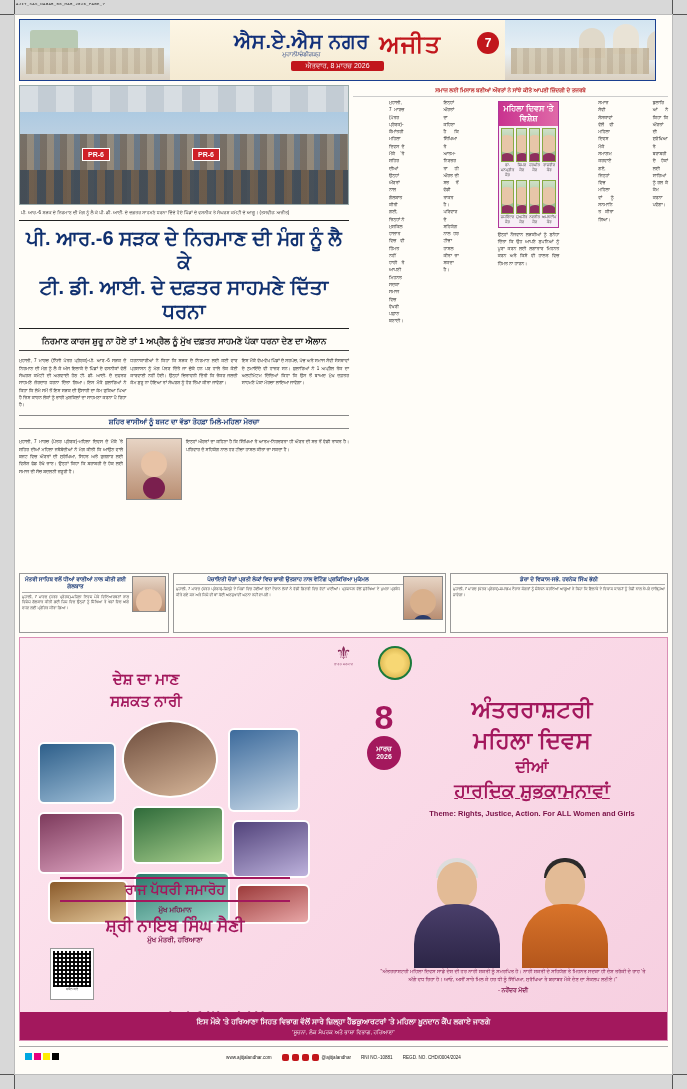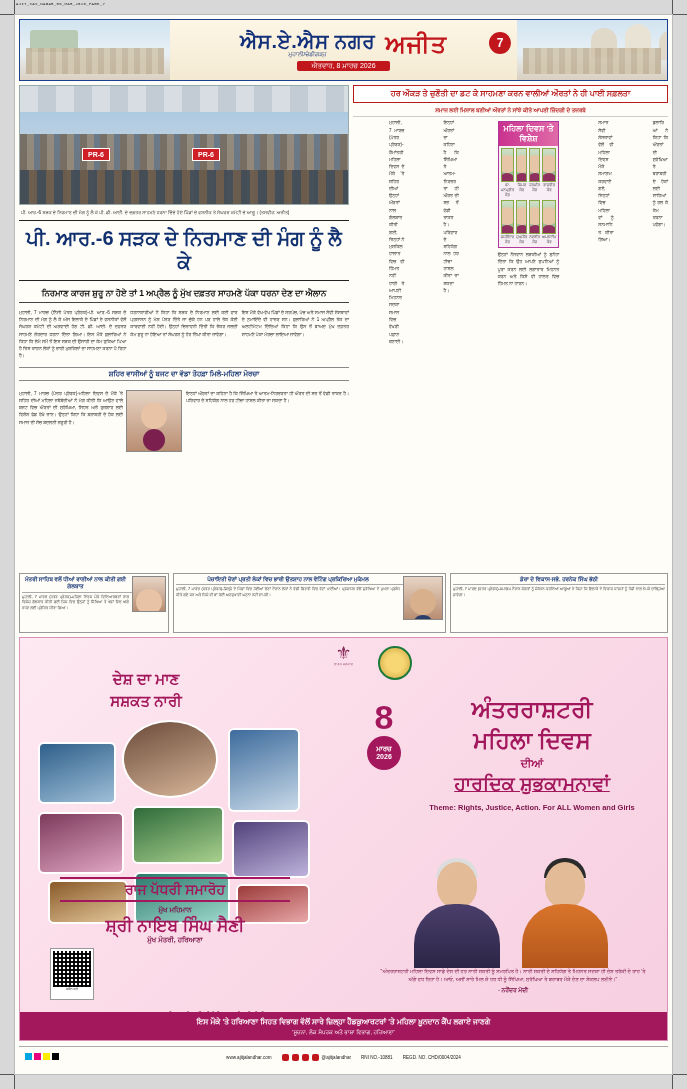--- a/index.html
+++ b/index.html
@@ -22,21 +22,21 @@
   .cm-v { width:1px; height:14px; }
 
   .tiny-slug {
     position:absolute; left:16px; top:2px;
     font-size:4px; color:#222; letter-spacing:.3px;
     font-family:"Liberation Mono", monospace;
   }
 
   
   .masthead {
-    position:relative; height:62px; margin:4px 4px 0 4px;
+    position:relative; height:62px; margin:4px 16px 0 4px;
     border:1px solid #1a3f8f;
     background: linear-gradient(180deg,#fdf6e5,#f4ead2);
     overflow:hidden;
   }
   .mh-photo {
     position:absolute; top:0; bottom:0; width:150px;
     background:
       linear-gradient(180deg,#cfe3f2 0%, #e7f0f7 55%, #d9cfc0 100%);
     opacity:.92;
   }
@@ -244,21 +244,21 @@
   .ad-date-circle {
     width:34px; height:34px; border-radius:50%; background:#a3185d; color:#fff;
     font-size:7px; display:flex; align-items:center; justify-content:center;
     flex-direction:column; margin:2px auto 0 auto; line-height:1.2;
   }
   .ad-title {
     margin-left:58px; color:#a3185d; font-weight:bold;
     font-size:23px; line-height:1.35; text-align:center;
   }
   .ad-title .l2 { font-size:23px; }
-  .ad-title .l3 { font-size:11px; }
+  .ad-title .l3 { font-size:16px; }
   .ad-title .l4 { font-size:19px;text-decoration:underline; }
   .ad-theme {
     margin:6px 0 0 58px; color:#7a1147; font-size:7.5px; font-weight:bold;
   }
   .ad-leaders {
     position:absolute; right:16px; top:212px; width:280px; height:118px;
     display:flex; justify-content:center; gap:16px; align-items:flex-end;
   }
   .leader { width:92px; height:112px; position:relative; }
   .leader .head {
@@ -369,20 +369,21 @@
         <div class="tent"></div>
         <div class="crowd"></div>
         <div class="crowd2"></div>
         <div class="banner b1">PR-6</div>
         <div class="banner b2">PR-6</div>
       </div>
       <div class="caption">ਪੀ. ਆਰ.-6 ਸੜਕ ਦੇ ਨਿਰਮਾਣ ਦੀ ਮੰਗ ਨੂੰ ਲੈ ਕੇ ਪੀ. ਡੀ. ਆਈ. ਦੇ ਦਫ਼ਤਰ ਸਾਹਮਣੇ ਧਰਨਾ ਦਿੰਦੇ ਹੋਏ ਪਿੰਡਾਂ ਦੇ ਵਸਨੀਕ ਤੇ ਸੰਘਰਸ਼ ਕਮੇਟੀ ਦੇ ਆਗੂ। (ਤਸਵੀਰ: ਅਜੀਤ)</div>
 
       <div class="headline-box">
         <div class="headline">ਪੀ. ਆਰ.-6 ਸੜਕ ਦੇ ਨਿਰਮਾਣ ਦੀ ਮੰਗ ਨੂੰ ਲੈ ਕੇ</div>
+        <div class="headline">ਟੀ. ਡੀ. ਆਈ. ਦੇ ਦਫ਼ਤਰ ਸਾਹਮਣੇ ਦਿੱਤਾ ਧਰਨਾ</div>
       </div>
       <div class="subhead">ਨਿਰਮਾਣ ਕਾਰਜ ਸ਼ੁਰੂ ਨਾ ਹੋਏ ਤਾਂ 1 ਅਪ੍ਰੈਲ ਨੂੰ ਮੁੱਖ ਦਫ਼ਤਰ ਸਾਹਮਣੇ ਪੱਕਾ ਧਰਨਾ ਦੇਣ ਦਾ ਐਲਾਨ</div>
 
       <div class="story-cols">
         <div class="scol">
           <div class="body-text">ਮੁਹਾਲੀ, 7 ਮਾਰਚ (ਨਿੱਜੀ ਪੱਤਰ ਪ੍ਰੇਰਕ)-ਪੀ. ਆਰ.-6 ਸੜਕ ਦੇ ਨਿਰਮਾਣ ਦੀ ਮੰਗ ਨੂੰ ਲੈ ਕੇ ਅੱਜ ਇਲਾਕੇ ਦੇ ਪਿੰਡਾਂ ਦੇ ਵਸਨੀਕਾਂ ਵੱਲੋਂ ਸੰਘਰਸ਼ ਕਮੇਟੀ ਦੀ ਅਗਵਾਈ ਹੇਠ ਟੀ. ਡੀ. ਆਈ. ਦੇ ਦਫ਼ਤਰ ਸਾਹਮਣੇ ਜ਼ੋਰਦਾਰ ਧਰਨਾ ਦਿੱਤਾ ਗਿਆ। ਇਸ ਮੌਕੇ ਬੁਲਾਰਿਆਂ ਨੇ ਕਿਹਾ ਕਿ ਲੰਮੇ ਸਮੇਂ ਤੋਂ ਇਸ ਸੜਕ ਦੀ ਉਸਾਰੀ ਦਾ ਕੰਮ ਰੁਕਿਆ ਪਿਆ ਹੈ ਜਿਸ ਕਾਰਨ ਲੋਕਾਂ ਨੂੰ ਭਾਰੀ ਮੁਸ਼ਕਿਲਾਂ ਦਾ ਸਾਹਮਣਾ ਕਰਨਾ ਪੈ ਰਿਹਾ ਹੈ।</div>
         </div>
         <div class="scol">
           <div class="body-text">ਧਰਨਾਕਾਰੀਆਂ ਨੇ ਕਿਹਾ ਕਿ ਸੜਕ ਦੇ ਨਿਰਮਾਣ ਲਈ ਕਈ ਵਾਰ ਪ੍ਰਸ਼ਾਸਨ ਨੂੰ ਮੰਗ ਪੱਤਰ ਦਿੱਤੇ ਜਾ ਚੁੱਕੇ ਹਨ ਪਰ ਹਾਲੇ ਤੱਕ ਕੋਈ ਕਾਰਵਾਈ ਨਹੀਂ ਹੋਈ। ਉਨ੍ਹਾਂ ਚਿਤਾਵਨੀ ਦਿੱਤੀ ਕਿ ਜੇਕਰ ਜਲਦੀ ਕੰਮ ਸ਼ੁਰੂ ਨਾ ਹੋਇਆ ਤਾਂ ਸੰਘਰਸ਼ ਨੂੰ ਹੋਰ ਤਿੱਖਾ ਕੀਤਾ ਜਾਵੇਗਾ।</div>
         </div>
@@ -397,21 +398,20 @@
           <div class="portrait"></div>
           <div class="body-text">ਮੁਹਾਲੀ, 7 ਮਾਰਚ (ਪੱਤਰ ਪ੍ਰੇਰਕ)-ਮਹਿਲਾ ਦਿਵਸ ਦੇ ਮੌਕੇ 'ਤੇ ਸ਼ਹਿਰ ਦੀਆਂ ਮਹਿਲਾ ਜਥੇਬੰਦੀਆਂ ਨੇ ਮੰਗ ਕੀਤੀ ਕਿ ਆਉਣ ਵਾਲੇ ਬਜਟ ਵਿਚ ਔਰਤਾਂ ਦੀ ਸੁਰੱਖਿਆ, ਸਿਹਤ ਅਤੇ ਰੁਜ਼ਗਾਰ ਲਈ ਵਿਸ਼ੇਸ਼ ਫੰਡ ਰੱਖੇ ਜਾਣ। ਉਨ੍ਹਾਂ ਕਿਹਾ ਕਿ ਬਰਾਬਰੀ ਦੇ ਹੱਕ ਲਈ ਸਮਾਜ ਦੀ ਸੋਚ ਬਦਲਣੀ ਜ਼ਰੂਰੀ ਹੈ।</div>
         </div>
         <div class="scol">
           <div class="body-text">ਇਨ੍ਹਾਂ ਔਰਤਾਂ ਦਾ ਕਹਿਣਾ ਹੈ ਕਿ ਸਿੱਖਿਆ ਤੇ ਆਤਮ-ਨਿਰਭਰਤਾ ਹੀ ਔਰਤ ਦੀ ਸਭ ਤੋਂ ਵੱਡੀ ਤਾਕਤ ਹੈ। ਪਰਿਵਾਰ ਦੇ ਸਹਿਯੋਗ ਨਾਲ ਹਰ ਟੀਚਾ ਹਾਸਲ ਕੀਤਾ ਜਾ ਸਕਦਾ ਹੈ।</div>
         </div>
       </div>
     </div>
 
     <div class="col-right">
-      <div class="rhead">ਹਰ ਔਕੜ ਤੇ ਚੁਣੌਤੀ ਦਾ ਡਟ ਕੇ ਸਾਹਮਣਾ ਕਰਨ ਵਾਲੀਆਂ ਔਰਤਾਂ ਨੇ ਹੀ ਪਾਈ ਸਫ਼ਲਤਾ</div>
       <div class="rsub">ਸਮਾਜ ਲਈ ਮਿਸਾਲ ਬਣੀਆਂ ਔਰਤਾਂ ਨੇ ਸਾਂਝੇ ਕੀਤੇ ਆਪਣੀ ਜ਼ਿੰਦਗੀ ਦੇ ਤਜਰਬੇ</div>
 
       <div class="rgrid">
         <div class="rcol">
           <div class="body-text">ਮੁਹਾਲੀ, 7 ਮਾਰਚ (ਪੱਤਰ ਪ੍ਰੇਰਕ)-ਕੌਮਾਂਤਰੀ ਮਹਿਲਾ ਦਿਵਸ ਦੇ ਮੌਕੇ 'ਤੇ ਸ਼ਹਿਰ ਦੀਆਂ ਉਨ੍ਹਾਂ ਔਰਤਾਂ ਨਾਲ ਗੱਲਬਾਤ ਕੀਤੀ ਗਈ, ਜਿਨ੍ਹਾਂ ਨੇ ਮੁਸ਼ਕਿਲ ਹਾਲਾਤ ਵਿਚ ਵੀ ਹਿੰਮਤ ਨਹੀਂ ਹਾਰੀ ਤੇ ਆਪਣੀ ਮਿਹਨਤ ਸਦਕਾ ਸਮਾਜ ਵਿਚ ਵੱਖਰੀ ਪਛਾਣ ਬਣਾਈ।</div>
         </div>
         <div class="rcol">
           <div class="body-text">ਇਨ੍ਹਾਂ ਔਰਤਾਂ ਦਾ ਕਹਿਣਾ ਹੈ ਕਿ ਸਿੱਖਿਆ ਤੇ ਆਤਮ-ਨਿਰਭਰਤਾ ਹੀ ਔਰਤ ਦੀ ਸਭ ਤੋਂ ਵੱਡੀ ਤਾਕਤ ਹੈ। ਪਰਿਵਾਰ ਦੇ ਸਹਿਯੋਗ ਨਾਲ ਹਰ ਟੀਚਾ ਹਾਸਲ ਕੀਤਾ ਜਾ ਸਕਦਾ ਹੈ।</div>
         </div>
         <div class="rcol">

